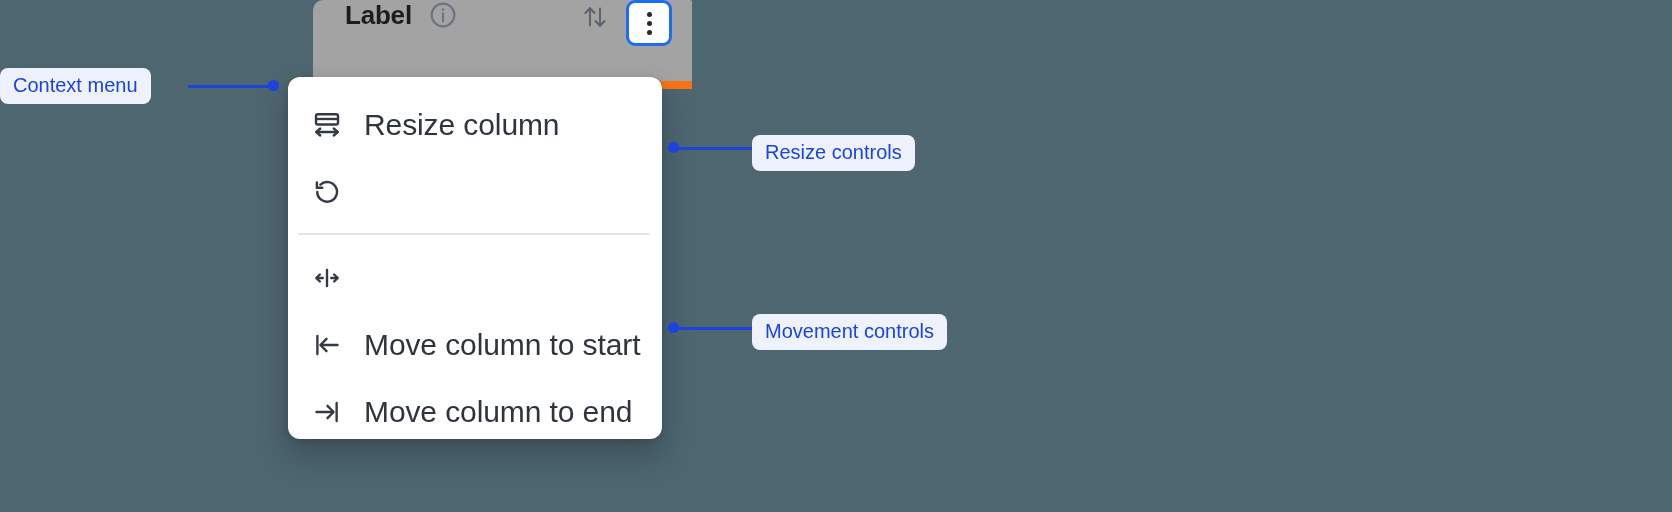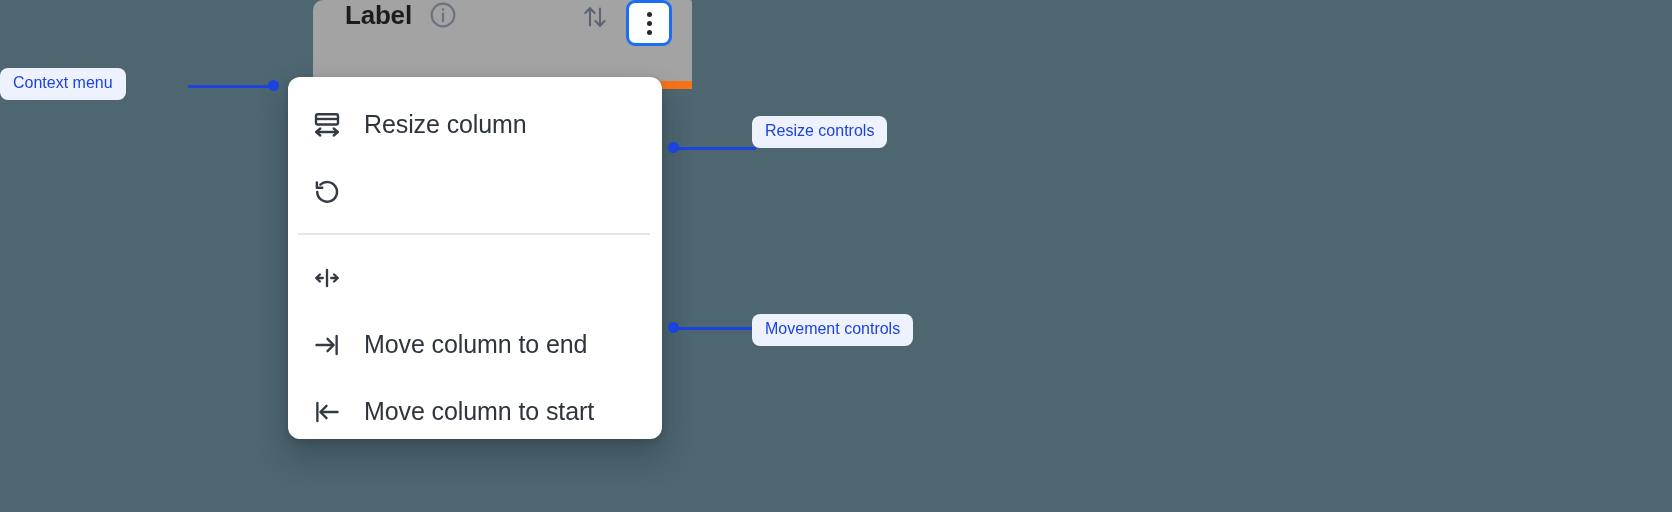--- a/index.html
+++ b/index.html
@@ -96,37 +96,37 @@
   .menu-item .mi-icon {
     width: 34px;
     min-width: 34px;
     height: 30px;
     display: flex;
     align-items: center;
     justify-content: center;
     margin-right: 20px;
   }
   .menu-item .mi-label {
-    font-size: 25px;
+    font-size: 30px;
     color: #2f353d;
     white-space: nowrap;
     letter-spacing: -0.1px;
   }
   #menu-divider {
     height: 2px;
     background: #e3e5e8;
     margin: 8px 12px 9px 10px;
   }
 
   
   .annotation-label {
     position: absolute;
     background: #eef2fe;
     color: #1b43df;
-    font-size: 16px;
+    font-size: 20px;
     border-radius: 8px;
     padding: 7px 13px 9px 13px;
     white-space: nowrap;
     line-height: 1;
     z-index: 8;
   }
   .annotation-line {
     position: absolute;
     height: 3px;
     background: #1b43df;
@@ -138,21 +138,21 @@
     height: 11px;
     border-radius: 50%;
     background: #1b43df;
     z-index: 9;
   }
 
   #anno-context-label { left: 0px;   top: 68px; }
   #anno-context-line  { left: 188px; top: 85px; width: 85px; }
   #anno-context-dot   { left: 268px; top: 80px; }
 
-  #anno-resize-label  { left: 752px; top: 116px; }
+  #anno-resize-label  { left: 752px; top: 135px; }
   #anno-resize-line   { left: 676px; top: 147px; width: 80px; }
   #anno-resize-dot    { left: 668px; top: 142px; }
 
   #anno-move-label    { left: 752px; top: 314px; }
   #anno-move-line     { left: 676px; top: 327px; width: 80px; }
   #anno-move-dot      { left: 668px; top: 322px; }
 </style>
 </head>
 <body>
 
@@ -219,39 +219,39 @@
         <path d="M6.3 9.2L3.4 12l2.9 2.8" stroke="#343a44" stroke-width="1.9" stroke-linecap="round" stroke-linejoin="round"></path>
         <path d="M15.4 12h4.4" stroke="#343a44" stroke-width="1.9" stroke-linecap="round"></path>
         <path d="M17.7 9.2L20.6 12l-2.9 2.8" stroke="#343a44" stroke-width="1.9" stroke-linecap="round" stroke-linejoin="round"></path>
       </svg>
     </span>
   </div>
 
   <div class="menu-item">
     <span class="mi-icon">
       <svg width="30" height="30" viewBox="0 0 24 24" fill="none">
+        <path d="M4.3 4.8v14.4" stroke="#343a44" stroke-width="1.9" stroke-linecap="round"></path>
+        <path d="M20.4 12H7.5" stroke="#343a44" stroke-width="1.9" stroke-linecap="round"></path>
+        <path d="M11.6 7.1L6.7 12l4.9 4.9" stroke="#343a44" stroke-width="1.9" stroke-linecap="round" stroke-linejoin="round"></path>
+      </svg>
+    </span>
+    <span class="mi-label">Move column to start</span>
+  </div>
+
+  <div class="menu-item">
+    <span class="mi-icon">
+      <svg width="30" height="30" viewBox="0 0 24 24" fill="none">
         <path d="M19.7 4.8v14.4" stroke="#343a44" stroke-width="1.9" stroke-linecap="round"></path>
         <path d="M3.6 12h12.9" stroke="#343a44" stroke-width="1.9" stroke-linecap="round"></path>
         <path d="M12.4 7.1L17.3 12l-4.9 4.9" stroke="#343a44" stroke-width="1.9" stroke-linecap="round" stroke-linejoin="round"></path>
       </svg>
     </span>
     <span class="mi-label">Move column to end</span>
   </div>
 
-  <div class="menu-item">
-    <span class="mi-icon">
-      <svg width="30" height="30" viewBox="0 0 24 24" fill="none">
-        <path d="M4.3 4.8v14.4" stroke="#343a44" stroke-width="1.9" stroke-linecap="round"></path>
-        <path d="M20.4 12H7.5" stroke="#343a44" stroke-width="1.9" stroke-linecap="round"></path>
-        <path d="M11.6 7.1L6.7 12l4.9 4.9" stroke="#343a44" stroke-width="1.9" stroke-linecap="round" stroke-linejoin="round"></path>
-      </svg>
-    </span>
-    <span class="mi-label">Move column to start</span>
-  </div>
-
 </div>
 
 <div class="annotation-line" id="anno-context-line"></div>
 <div class="annotation-dot" id="anno-context-dot"></div>
 <div class="annotation-label" id="anno-context-label">Context menu</div>
 
 <div class="annotation-line" id="anno-resize-line"></div>
 <div class="annotation-dot" id="anno-resize-dot"></div>
 <div class="annotation-label" id="anno-resize-label">Resize controls</div>
 

